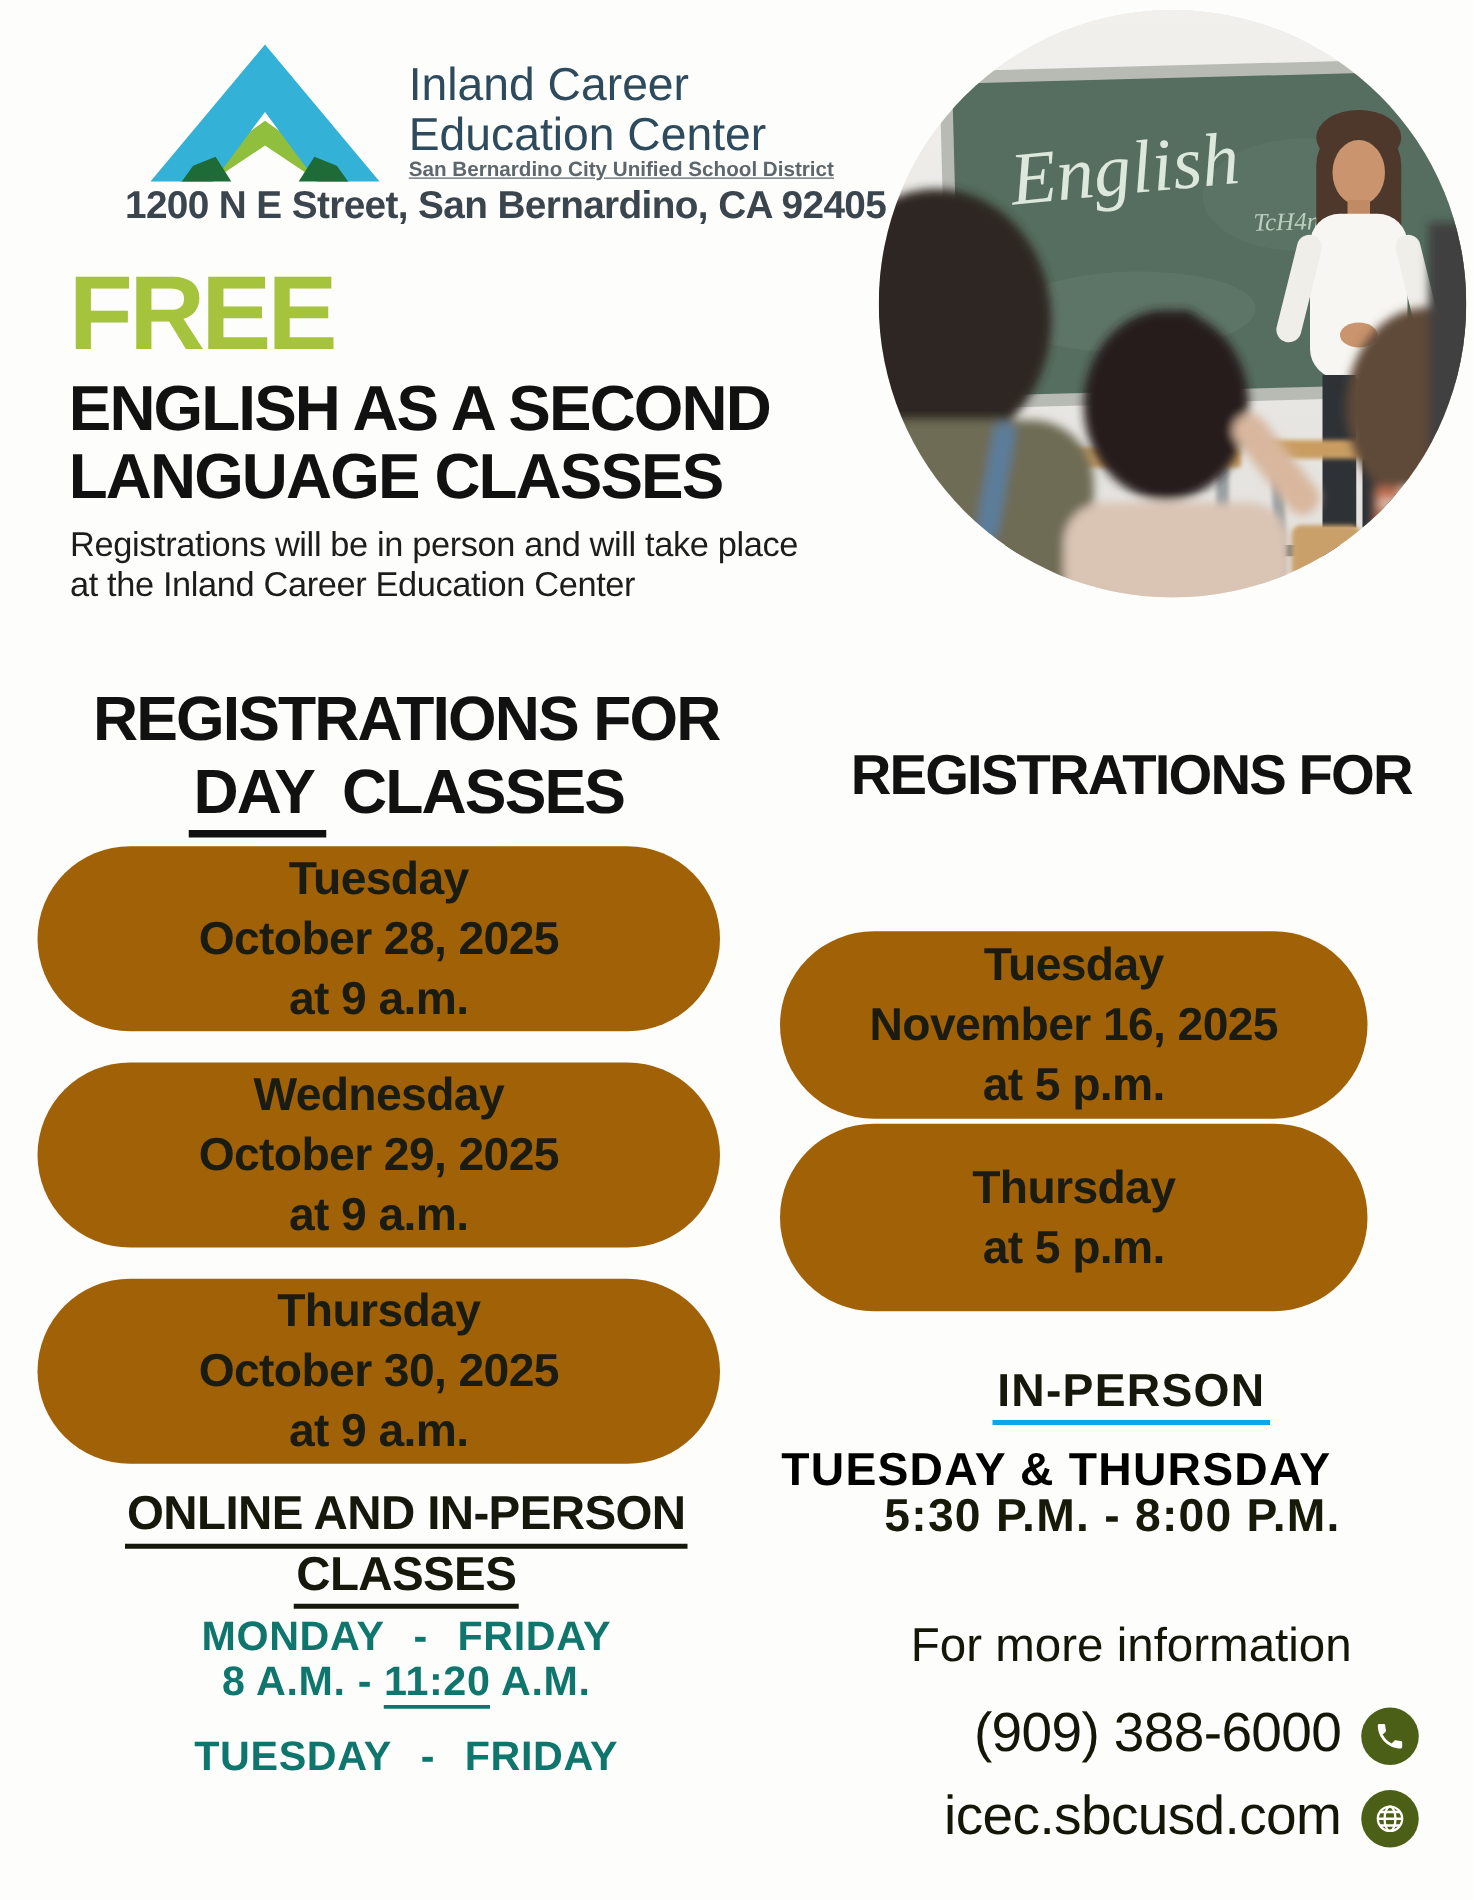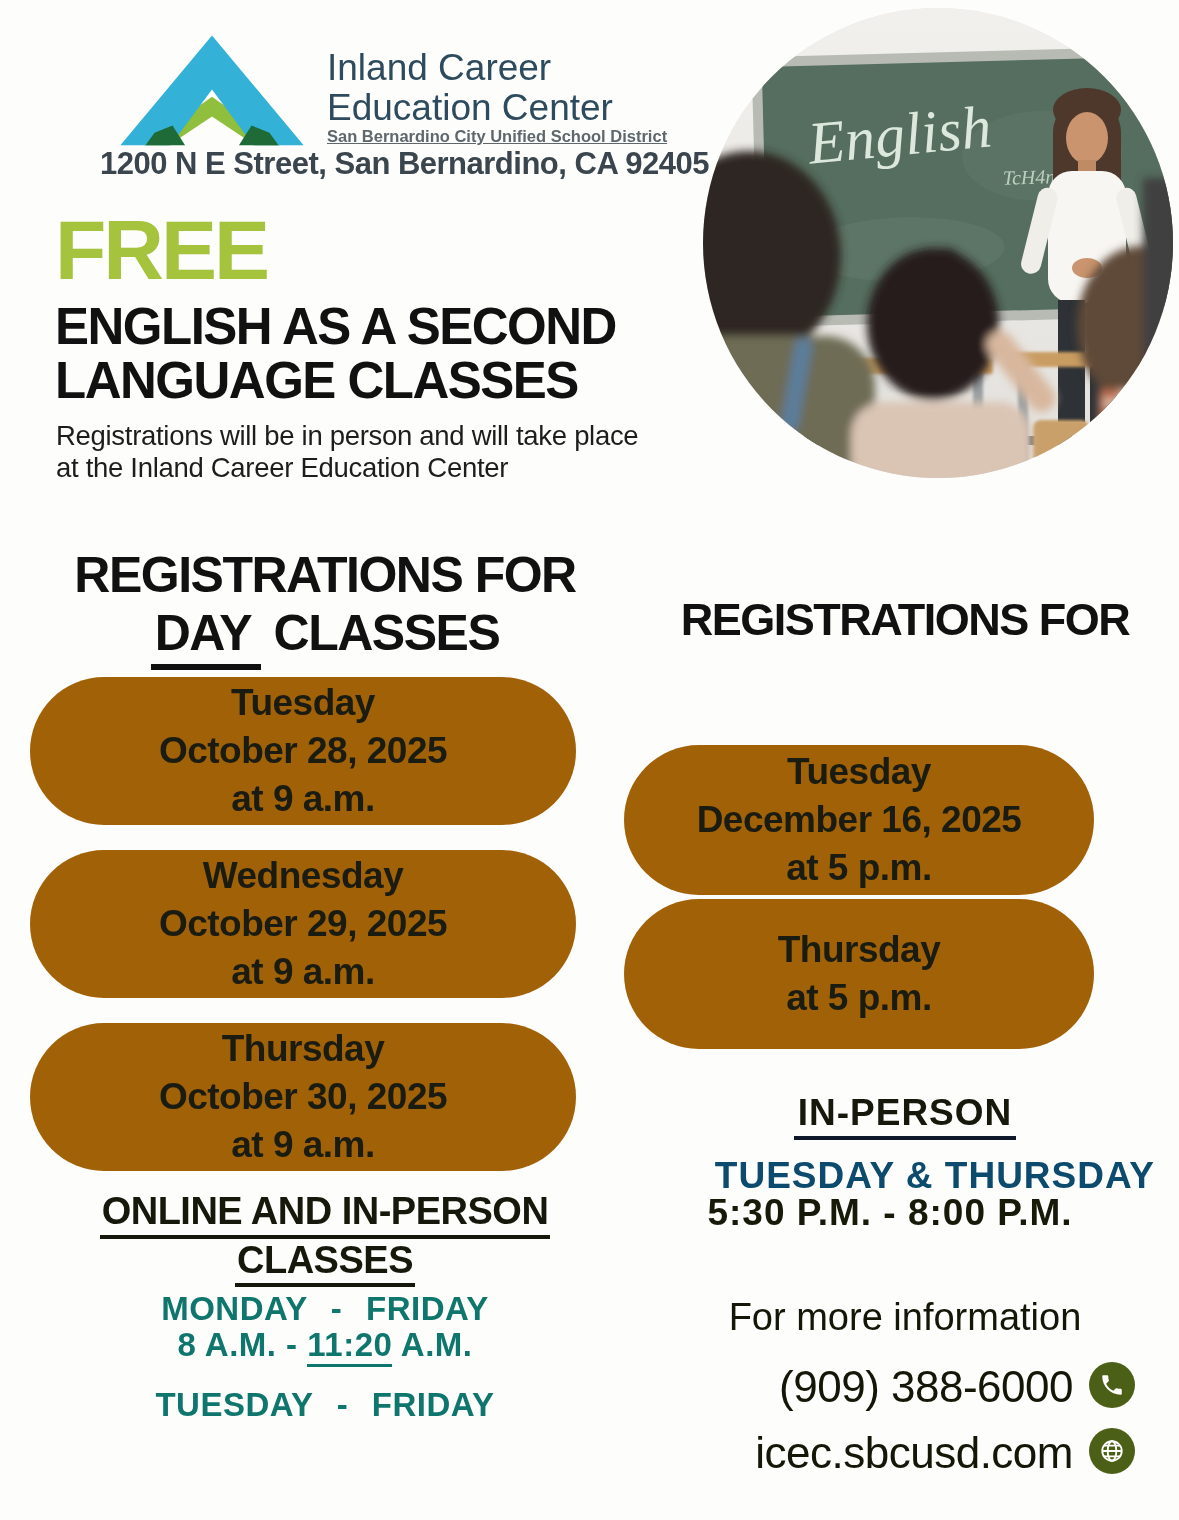--- a/index.html
+++ b/index.html
@@ -77,27 +77,27 @@
   .sched-m-days{left:25px;top:1290px;width:600px;}
   .sched-m-hours{left:25px;top:1326px;width:600px;}
   .sched-t-days{left:25px;top:1386px;width:600px;}
   .sched-t-hours{left:25px;top:1422px;width:600px;}
   .u-thin{display:inline-block;border-bottom:3px solid currentColor;}
 
   .inperson-heading{
     left:655px;top:1092px;width:500px;text-align:center;
     font-size:37px;font-weight:900;color:#15180a;letter-spacing:1px;
   }
-  .inperson-heading .u-mid{display:inline-block;border-bottom:4px solid #0f172a;padding:0 4px 2px;text-align:center;}
-  .inperson-days{left:625px;top:1155px;width:530px;text-align:right;font-size:37px;font-weight:700;color:#0c4a6e;letter-spacing:1px;}
+  .inperson-heading .u-mid{display:inline-block;border-bottom:4px solid #0ea5e9;padding:0 4px 2px;text-align:center;}
+  .inperson-days{left:625px;top:1155px;width:530px;text-align:left;font-size:37px;font-weight:700;color:#000000;letter-spacing:1px;}
   .inperson-hours{left:625px;top:1192px;width:530px;text-align:center;font-size:37px;font-weight:700;color:#171a09;letter-spacing:1px;}
 
   
   .more-info{left:655px;top:1296px;width:500px;text-align:center;font-size:38px;font-weight:500;color:#141607;}
-  .contact-row{display:flex;align-items:flex-start;justify-content:flex-end;gap:16px;}
+  .contact-row{display:flex;align-items:flex-end;justify-content:flex-end;gap:16px;}
   .phone-row{left:655px;top:1362px;width:480px;height:50px;}
   .web-row{left:655px;top:1428px;width:480px;height:50px;}
   .contact-text{font-size:44px;font-weight:500;color:#141607;letter-spacing:-0.5px;}
   .icon-circle{
     width:46px;height:46px;border-radius:50%;background:#4c5f16;flex:0 0 auto;
     display:flex;align-items:center;justify-content:center;
   }
 </style>
 </head>
 <body>
@@ -226,21 +226,21 @@
   <div class="abs sched sched-days sched-m-days">MONDAY - FRIDAY</div>
   <div class="abs sched sched-hours sched-m-hours"><span>8 A.M. - </span><span class="u-thin">11:20</span><span> A.M.</span></div>
   <div class="abs sched sched-days sched-t-days">TUESDAY - FRIDAY</div>
 
   <div class="abs sec-heading night-heading">
     <div>REGISTRATIONS FOR</div>
   </div>
 
   <div class="abs pill pill-night0">
     <div>Tuesday</div>
-    <div>December 16, 2025</div>
+    <div>November 16, 2025</div>
     <div>at 5 p.m.</div>
   </div>
   <div class="abs pill pill-night1">
     <div>Thursday</div>
     <div>at 5 p.m.</div>
   </div>
 
   <div class="abs inperson-heading"><span class="u-mid">IN-PERSON</span></div>
   <div class="abs inperson-days">TUESDAY &amp; THURSDAY</div>
   <div class="abs inperson-hours">5:30 P.M. - 8:00 P.M.</div>

